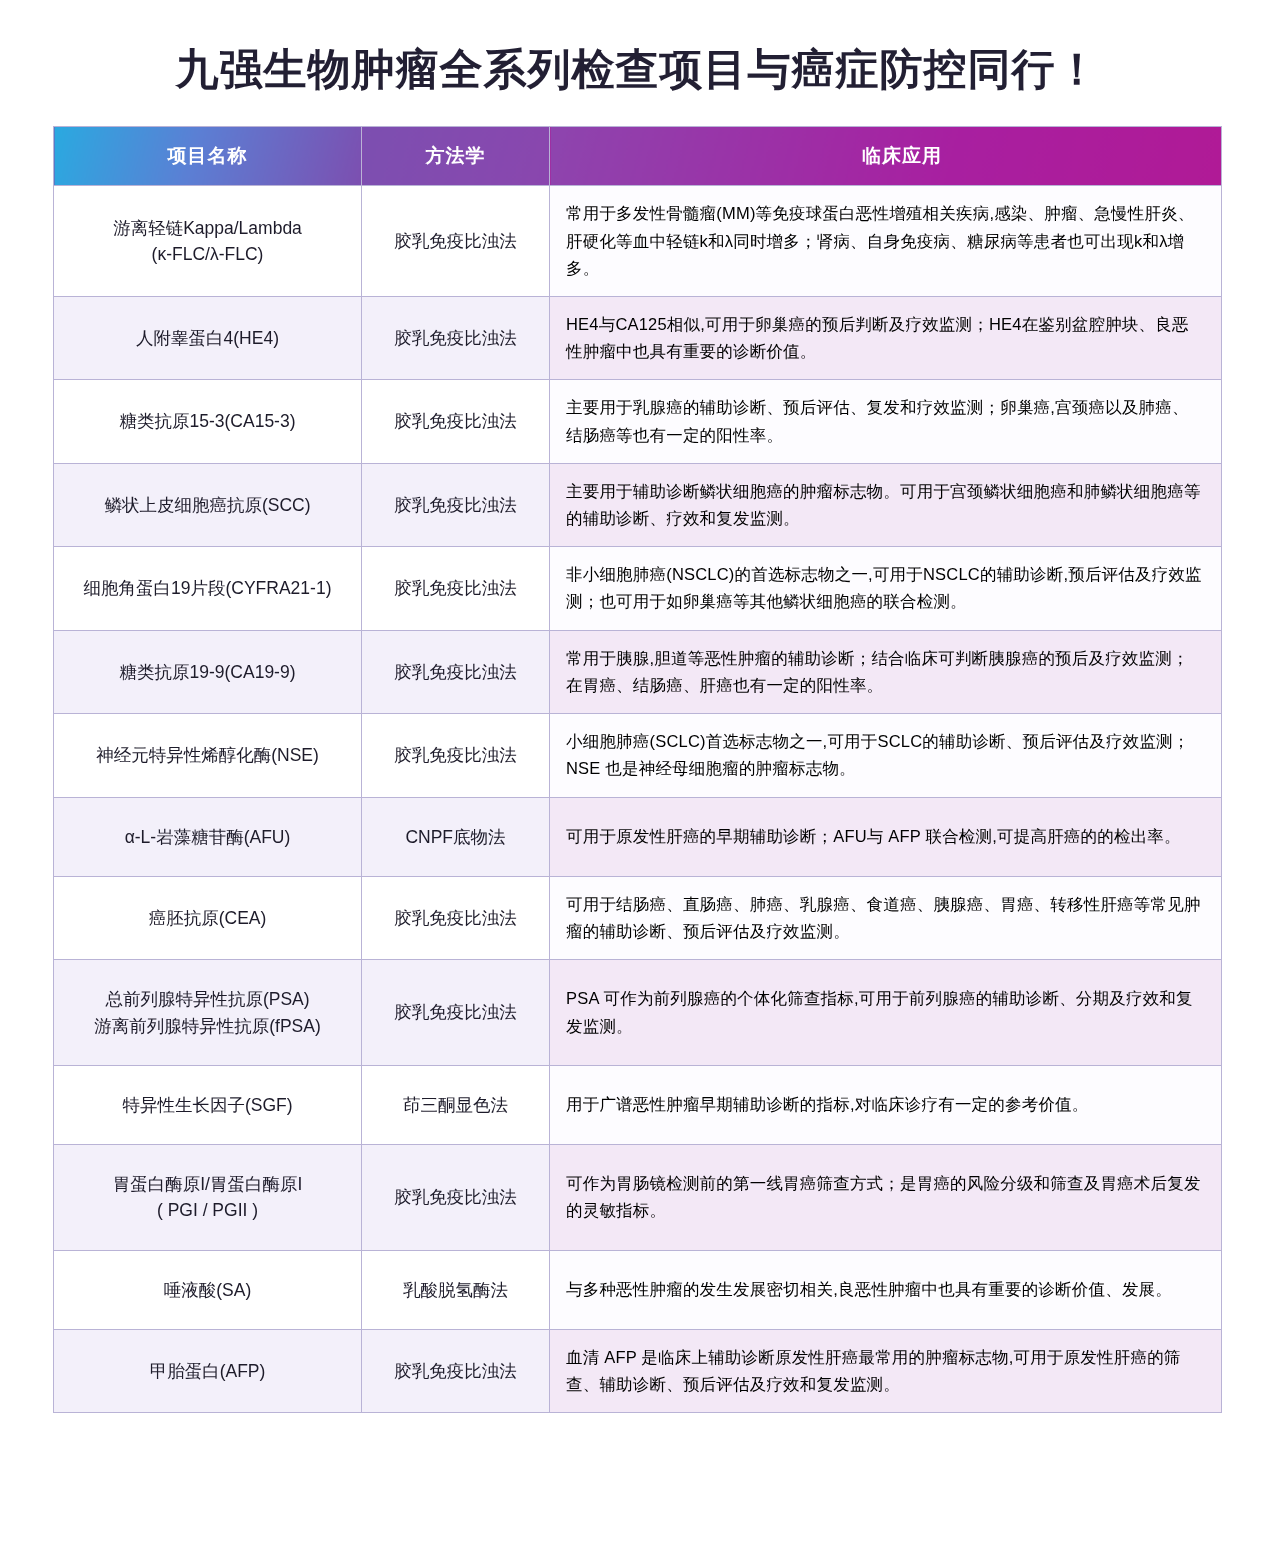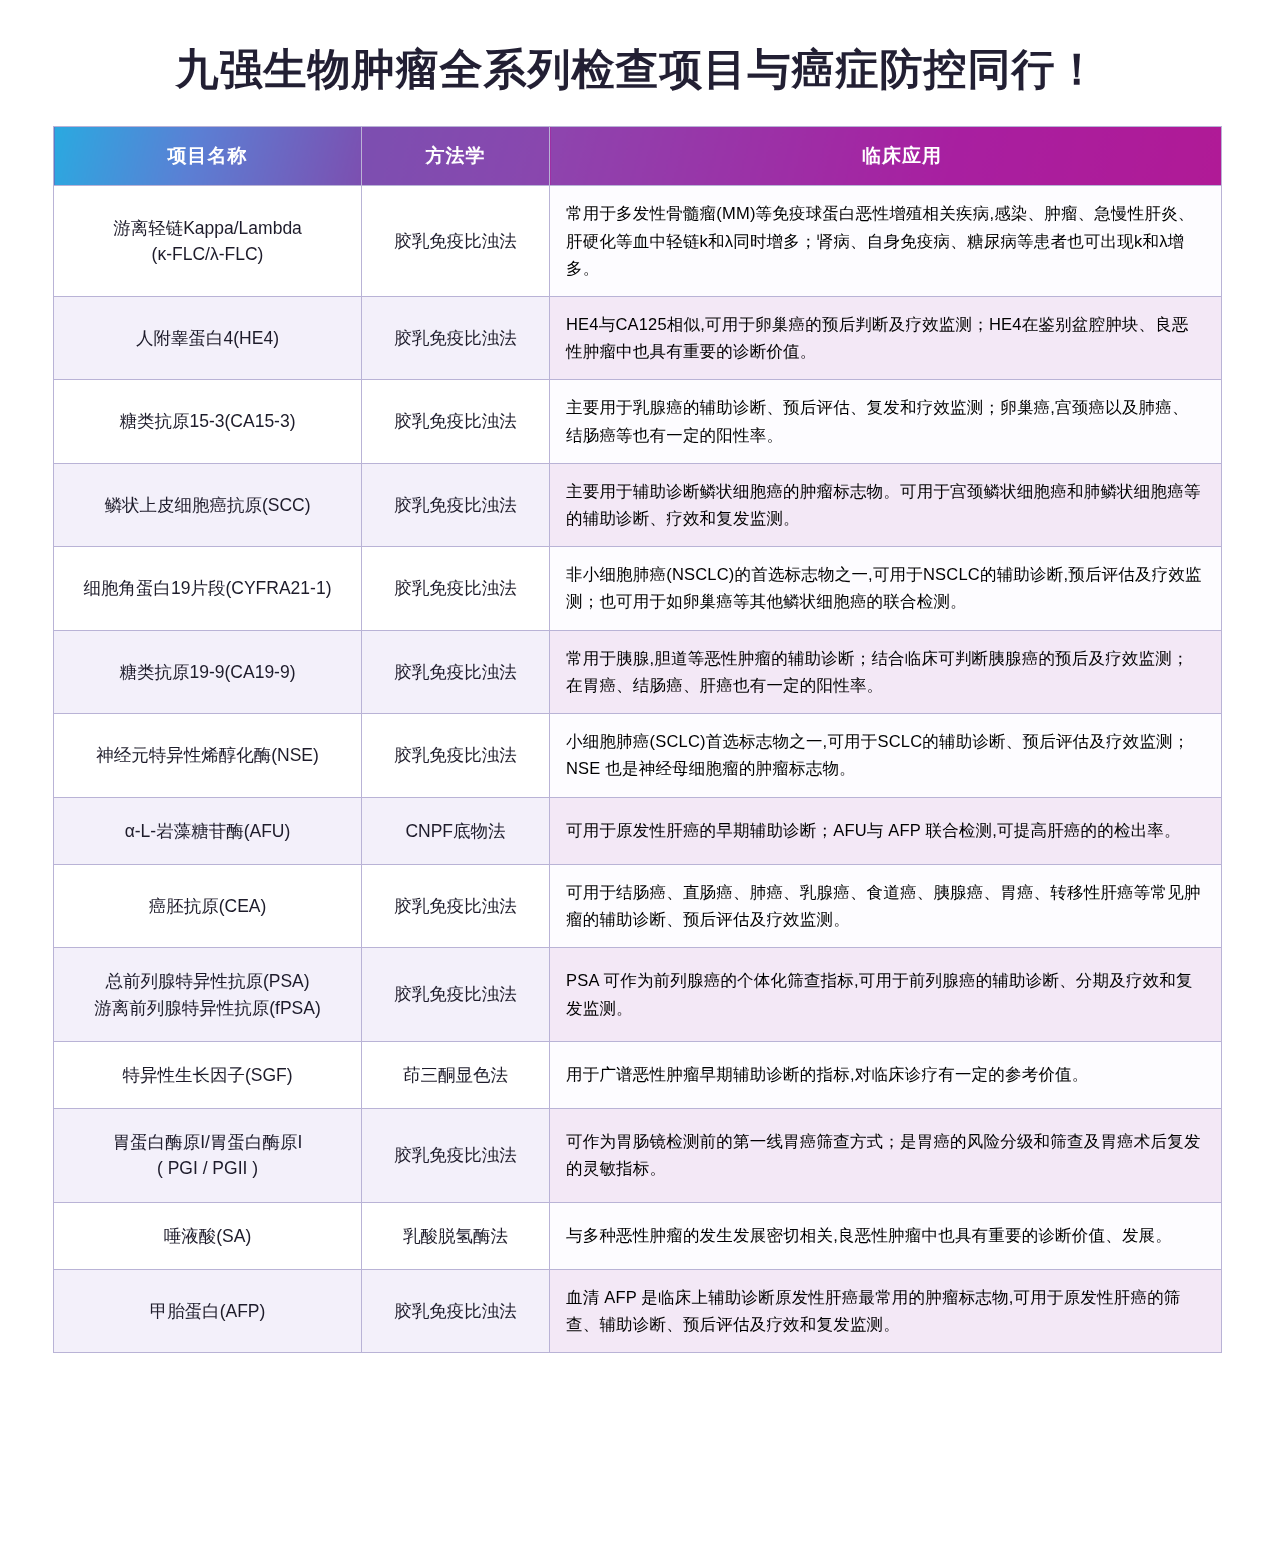--- a/index.html
+++ b/index.html
@@ -46,21 +46,21 @@
     text-align: center;
     letter-spacing: 1px;
   }
   th.h1 { background: linear-gradient(105deg, #2aa9e0 0%, #5b7fd4 45%, #7c4fb0 100%); }
   th.h2 { background: linear-gradient(105deg, #7c4fb0 0%, #8a46ae 100%); }
   th.h3 { background: linear-gradient(105deg, #8d45ae 0%, #a81fa0 60%, #b01a96 100%); padding-left: 39px; }
   td.c-name {
     text-align: center;
     font-size: 17.5px;
     color: #1d1b2a;
-    padding: 20px 10px;
+    padding: 26px 10px;
     line-height: 1.5;
   }
   td.c-method {
     text-align: center;
     font-size: 17.5px;
     color: #1d1b2a;
     padding: 10px 6px;
     line-height: 1.5;
   }
   td.c-app {

